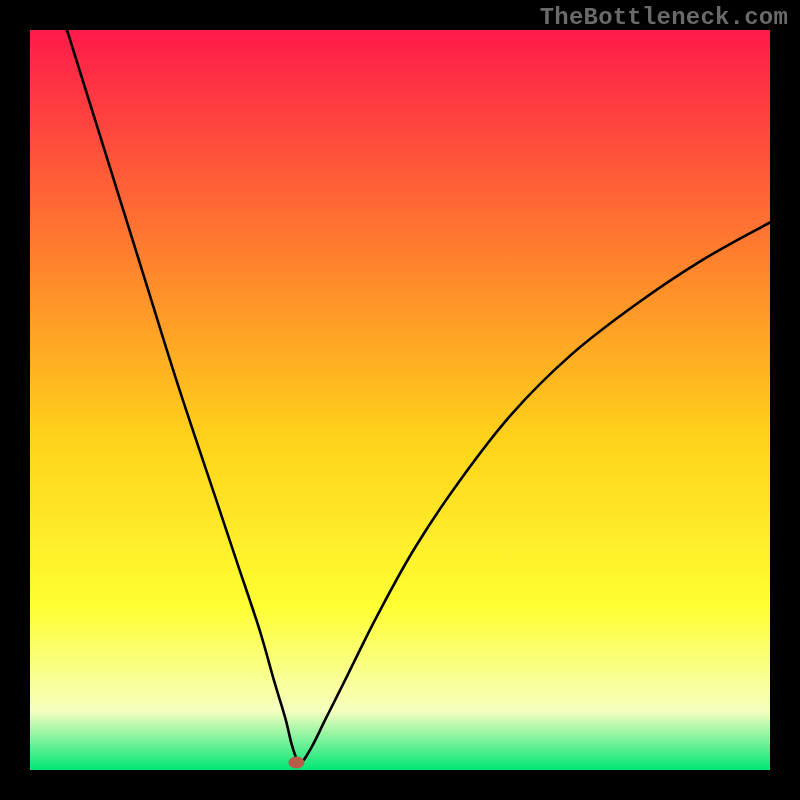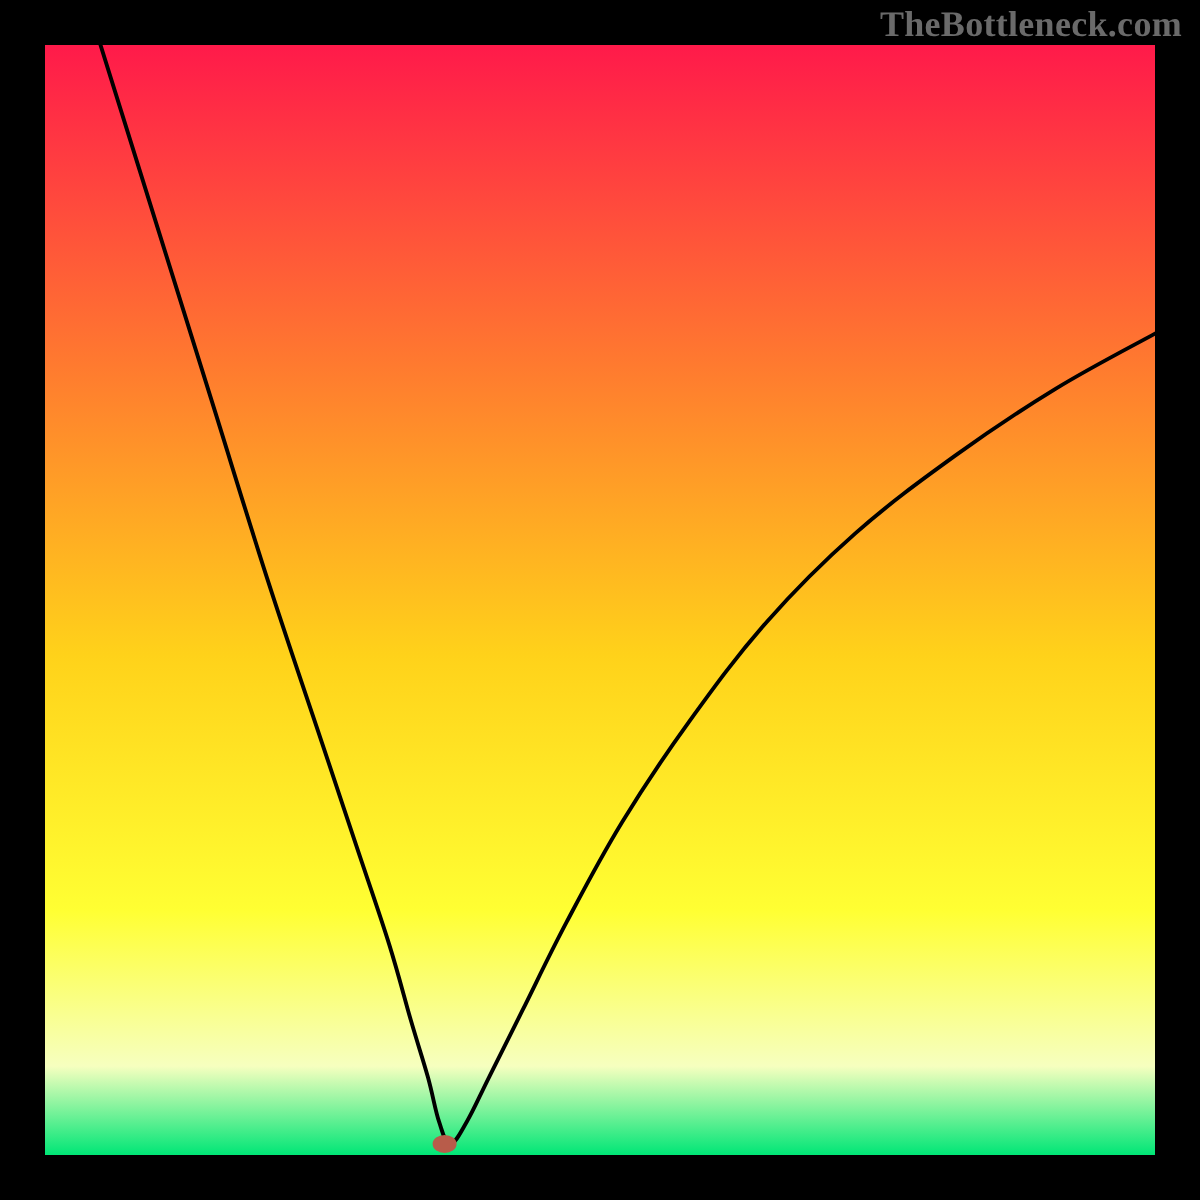--- a/index.html
+++ b/index.html
@@ -7,21 +7,21 @@
   .frame {
     position: relative;
     width: 800px;
     height: 800px;
     background: #000;
   }
   .watermark {
     position: absolute;
     top: 4px;
     right: 12px;
-    font-family: Liberation Serif, serif;
+    font-family: Liberation Mono, monospace;
     font-size: 24px;
     font-weight: 600;
     color: #6a6a6a;
     letter-spacing: 0.2px;
   }
   .plot {
     position: absolute;
     left: 30px;
     top: 30px;
     width: 740px;

